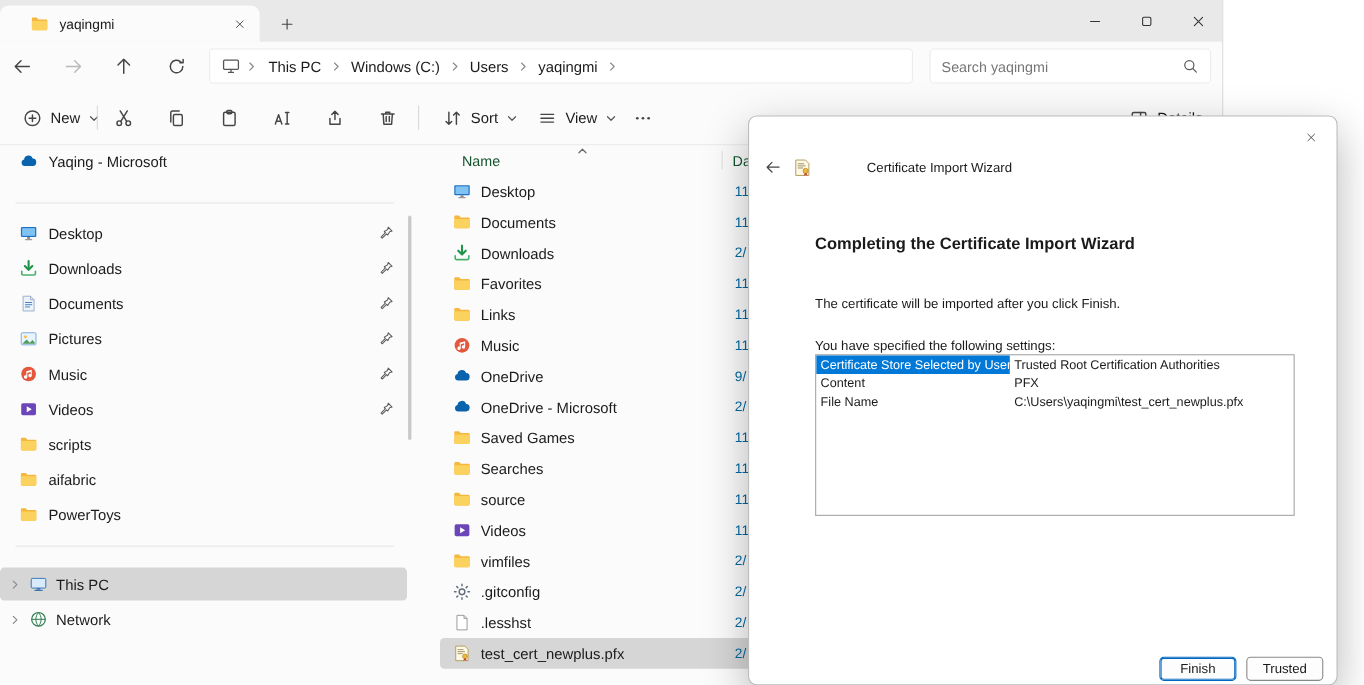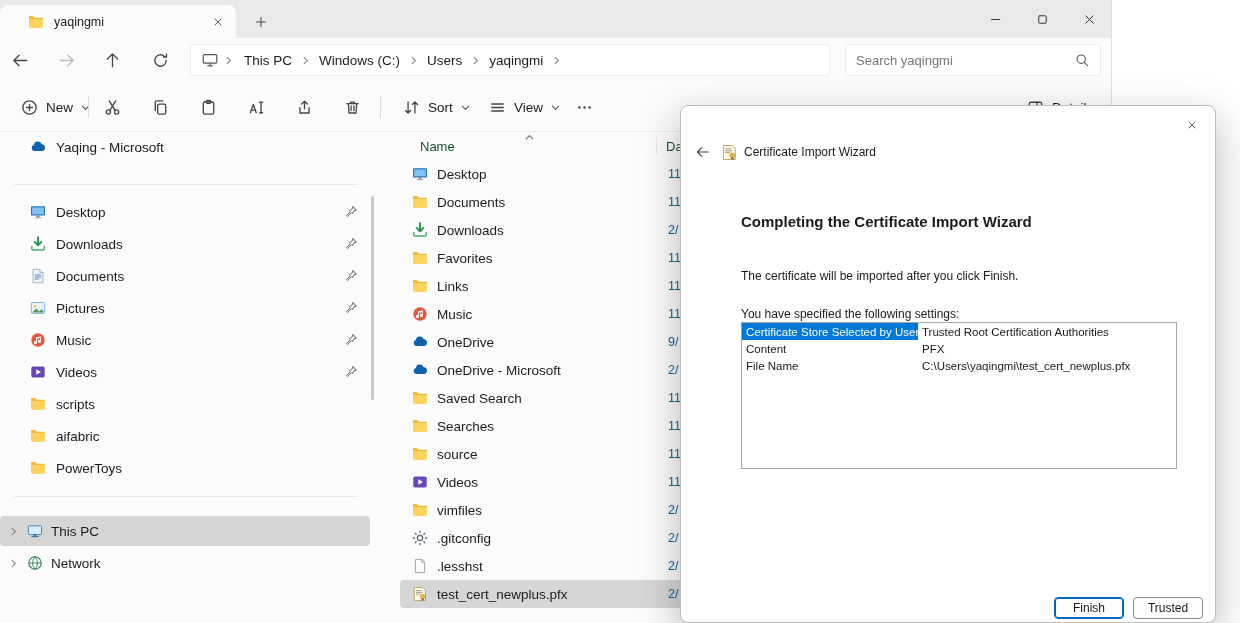--- a/index.html
+++ b/index.html
@@ -25,21 +25,21 @@
   .searchbox{position:absolute;left:845px;top:6px;width:256px;height:32px;background:#fff;border:1px solid #ececec;border-radius:4px;display:flex;align-items:center;padding:0 10px;gap:8px;}
   .searchinput{flex:1;border:none;outline:none;background:transparent;font-family:inherit;font-size:13px;color:#1b1b1b;}
   .searchinput::placeholder{color:#767676;}
 
   .toolbar{position:absolute;left:0;top:82px;width:100%;height:50px;background:#fbfbfb;border-bottom:1px solid #ececec;}
   .tbtn{position:absolute;top:7px;height:36px;display:flex;align-items:center;gap:7px;padding:0 10px;border-radius:4px;font-size:13.5px;color:#1b1b1b;white-space:nowrap;}
   .icbtn.tb{position:absolute;top:7px;width:36px;height:36px;display:flex;align-items:center;justify-content:center;border-radius:4px;}
   .tdiv{position:absolute;top:14px;width:1px;height:22px;background:#d9d9d9;}
 
   .sidebar{position:absolute;left:0;top:132px;bottom:23px;width:376px;}
-  .side-item{position:relative;height:30px;display:flex;align-items:center;padding-left:30px;gap:10px;font-size:13.5px;color:#1b1b1b;border-radius:4px;}
+  .side-item{position:relative;height:30px;display:flex;align-items:center;padding-left:18px;gap:10px;font-size:13.5px;color:#1b1b1b;border-radius:4px;}
   #side-quick .side-item{height:32px;}
   .side-item.od{position:absolute;left:0;top:0;right:6px;}
   .pin{position:absolute;right:12px;width:14px;height:14px;display:inline-flex;}
   .pin svg{width:100%;height:100%;}
   .side-sep{position:absolute;left:14px;right:18px;height:1px;background:#e6e6e6;}
   .tree-item{position:relative;height:30px;margin-bottom:2px;display:flex;align-items:center;padding-left:8px;gap:8px;font-size:13.5px;color:#1b1b1b;border-radius:4px;margin-right:6px;}
   .tree-item.sel{background:#d6d6d6;}
   .side-scroll{position:absolute;left:371px;top:64px;width:3px;height:204px;border-radius:2px;background:#c9c9c9;}
 
   .filearea{position:absolute;left:400px;top:132px;bottom:23px;width:420px;}
@@ -53,21 +53,21 @@
   .fdate{position:absolute;left:268px;font-size:12.5px;color:#0369a1;}
 
   .statusbar{position:absolute;left:0;right:0;bottom:0;height:23px;display:flex;align-items:center;padding-left:8px;gap:12px;font-size:12px;color:#3b3b3b;background:#fbfbfb;}
   .st-underline{position:absolute;left:66px;bottom:1px;width:124px;height:2px;background:#1976d2;}
 
   
   .wizard{position:absolute;left:680px;top:105px;width:536px;height:518px;background:#fff;border:1px solid #bcbcbc;border-radius:8px;box-shadow:0 14px 40px rgba(0,0,0,.28);z-index:10;font-size:12px;color:#1a1a1a;}
   .wz-close{position:absolute;top:6px;right:8px;width:30px;height:26px;display:flex;align-items:center;justify-content:center;border-radius:4px;}
   .wz-head{position:absolute;left:10px;top:34px;display:flex;align-items:center;gap:6px;}
   .wz-back{width:24px;height:24px;display:flex;align-items:center;justify-content:center;border-radius:4px;}
-  .wz-title{font-size:12px;}
+  .wz-title{font-size:12px;margin-left:44px;}
   .wz-heading{position:absolute;left:60px;top:107px;font-size:15px;font-weight:bold;}
   .wz-line{position:absolute;left:60px;font-size:12px;}
   .wz-l1{top:163px}.wz-l2{top:201px}
   .wz-table{position:absolute;left:60px;top:216px;width:436px;height:147px;background:#fff;border:1px solid #a6a6a6;overflow:hidden;}
   .wz-row{display:grid;grid-template-columns:176px 1fr;height:17px;align-items:stretch;font-size:11.5px;}
   .wz-key{display:flex;align-items:center;padding:0 4px;white-space:nowrap;overflow:hidden;}
   .wz-key.sel{background:#0078d7;color:#fff;}
   .wz-val{display:flex;align-items:center;padding:0 4px;white-space:nowrap;}
   .btn{position:absolute;top:491px;width:70px;height:22px;display:flex;align-items:center;justify-content:center;font-size:12px;border-radius:4px;background:#fdfdfd;color:#1a1a1a;}
   .btn.finish{left:373px;border:1px solid #0067c0;box-shadow:inset 0 0 0 1px #0067c0;}
@@ -575,21 +575,21 @@
             <span class="fname">OneDrive - Microsoft</span>
             <span class="fdate">2/</span>
           </div>
           <div class="frow">
             <span class="icon ">
               <svg viewBox="0 0 16 16">
                 <path d="M1 3.2C1 2.5 1.5 2 2.2 2h3.1l1.6 1.7h6.9c.7 0 1.2.5 1.2 1.2V12c0 .9-.6 1.6-1.4 1.6H2.4C1.6 13.6 1 12.9 1 12z" fill="#f5b73c"></path>
                 <path d="M1 5h14v7c0 .9-.6 1.6-1.4 1.6H2.4C1.6 13.6 1 12.9 1 12z" fill="#fcd25f"></path>
               </svg>
             </span>
-            <span class="fname">Saved Search</span>
+            <span class="fname">Saved Games</span>
             <span class="fdate">11</span>
           </div>
           <div class="frow">
             <span class="icon ">
               <svg viewBox="0 0 16 16">
                 <path d="M1 3.2C1 2.5 1.5 2 2.2 2h3.1l1.6 1.7h6.9c.7 0 1.2.5 1.2 1.2V12c0 .9-.6 1.6-1.4 1.6H2.4C1.6 13.6 1 12.9 1 12z" fill="#f5b73c"></path>
                 <path d="M1 5h14v7c0 .9-.6 1.6-1.4 1.6H2.4C1.6 13.6 1 12.9 1 12z" fill="#fcd25f"></path>
               </svg>
             </span>
             <span class="fname">Searches</span>

